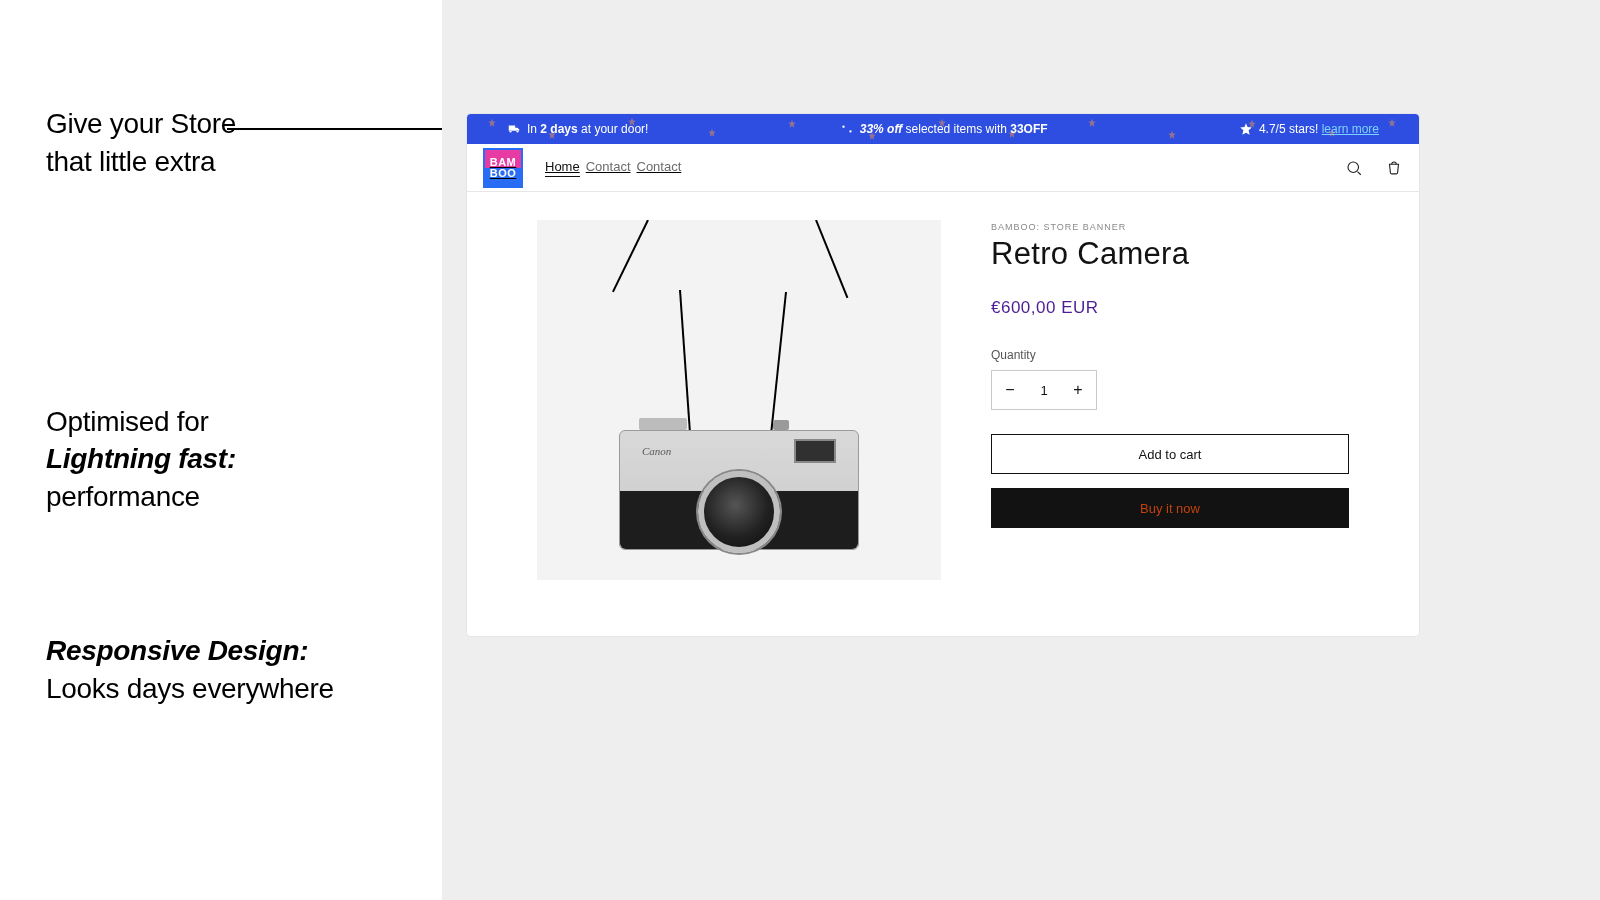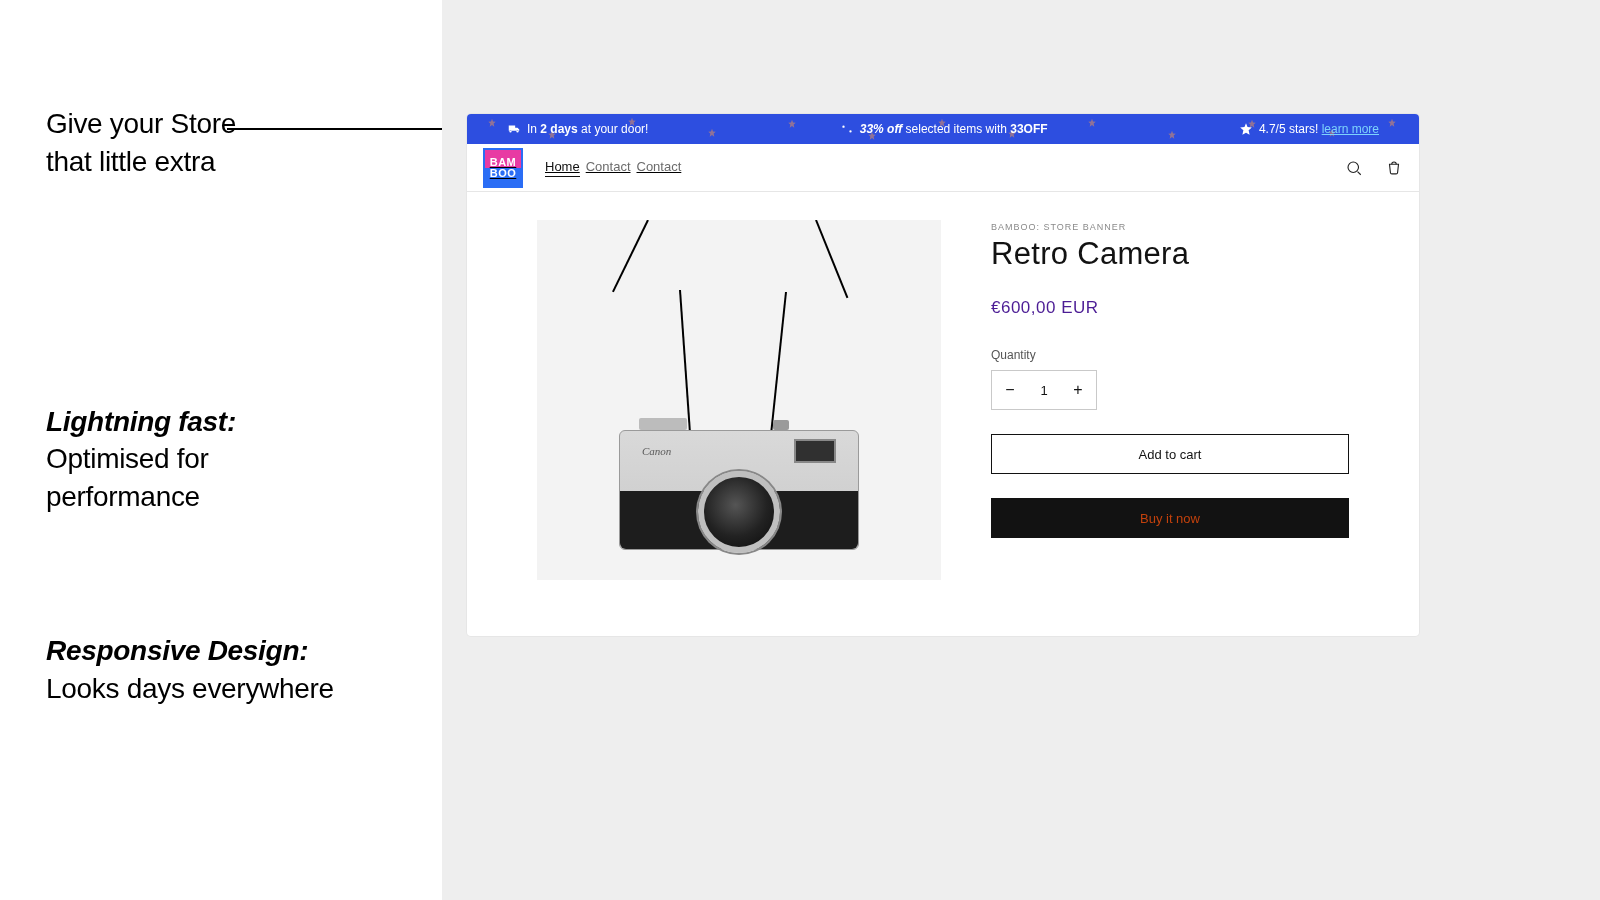--- a/index.html
+++ b/index.html
@@ -47,21 +47,21 @@
   .product-image { width: 404px; height: 360px; background: #f3f3f3; position: relative; overflow: hidden; }
 
   .info { flex: 1; padding-top: 2px; }
   .vendor { font-size: 9px; letter-spacing: 1px; color: #8a8a8a; text-transform: uppercase; }
   .title { font-size: 31px; font-weight: 400; color: #121212; margin-top: 4px; letter-spacing: 0.3px; }
   .price { font-size: 17px; color: #4c1d95; margin-top: 26px; letter-spacing: 0.5px; }
   .qty-label { font-size: 12px; color: #555; margin-top: 30px; }
   .qty { margin-top: 8px; display: inline-flex; border: 1px solid #c9c9c9; height: 40px; }
   .qty button { width: 36px; background: #fff; border: none; font-size: 16px; color: #121212; cursor: pointer; }
   .qty input { width: 32px; border: none; text-align: center; font-size: 13px; color: #121212; background: #fff; }
-  .btn-row { margin-top: 24px; display: flex; flex-direction: column; gap: 24px; }
+  .btn-row { margin-top: 24px; display: flex; flex-direction: column; gap: 14px; }
   .btn { height: 40px; font-size: 13px; display: flex; align-items: center; justify-content: center; cursor: pointer; border: 1px solid #121212; }
   .btn-outline { background: #fff; color: #121212; }
   .btn-solid { background: #121212; color: #c2410c; }
 
   
   .cam-wrap { position: absolute; left: 50%; top: 210px; transform: translateX(-50%); width: 240px; }
   .cam-body { width: 240px; height: 120px; background: linear-gradient(#d9d9d9,#c9c9c9); border: 1px solid #9a9a9a; border-radius: 6px; position: relative; }
   .cam-leather { position: absolute; left: 0; right: 0; bottom: 0; height: 58px; background: #1d1d1d; border-bottom-left-radius: 6px; border-bottom-right-radius: 6px; }
   .cam-lens { position: absolute; left: 50%; bottom: -4px; transform: translateX(-50%); width: 82px; height: 82px; border-radius: 50%; background: radial-gradient(circle at 45% 40%, #555 0%, #222 55%, #0a0a0a 100%); border: 6px solid #bfbfbf; box-shadow: 0 0 0 2px #888; }
   .cam-vf { position: absolute; right: 22px; top: 8px; width: 42px; height: 24px; background: #303030; border: 2px solid #888; }
@@ -78,22 +78,22 @@
 <body>
 
 <div class="canvas">
 
   <div class="left-col">
     <div class="feature" style="margin-bottom: 222px; margin-top: 33px;">
       <div class="feature-line">Give your Store</div>
       <div class="feature-line">that little extra</div>
     </div>
     <div class="feature" style="margin-bottom: 116px;">
+      <div class="feature-line">Optimised for</div>
       <div class="feature-line feature-em">Lightning fast:</div>
-      <div class="feature-line">Optimised for</div>
       <div class="feature-line">performance</div>
     </div>
     <div class="feature">
       <div class="feature-line feature-em">Responsive Design:</div>
       <div class="feature-line">Looks days everywhere</div>
     </div>
   </div>
 
   <div class="pointer"></div>
 

